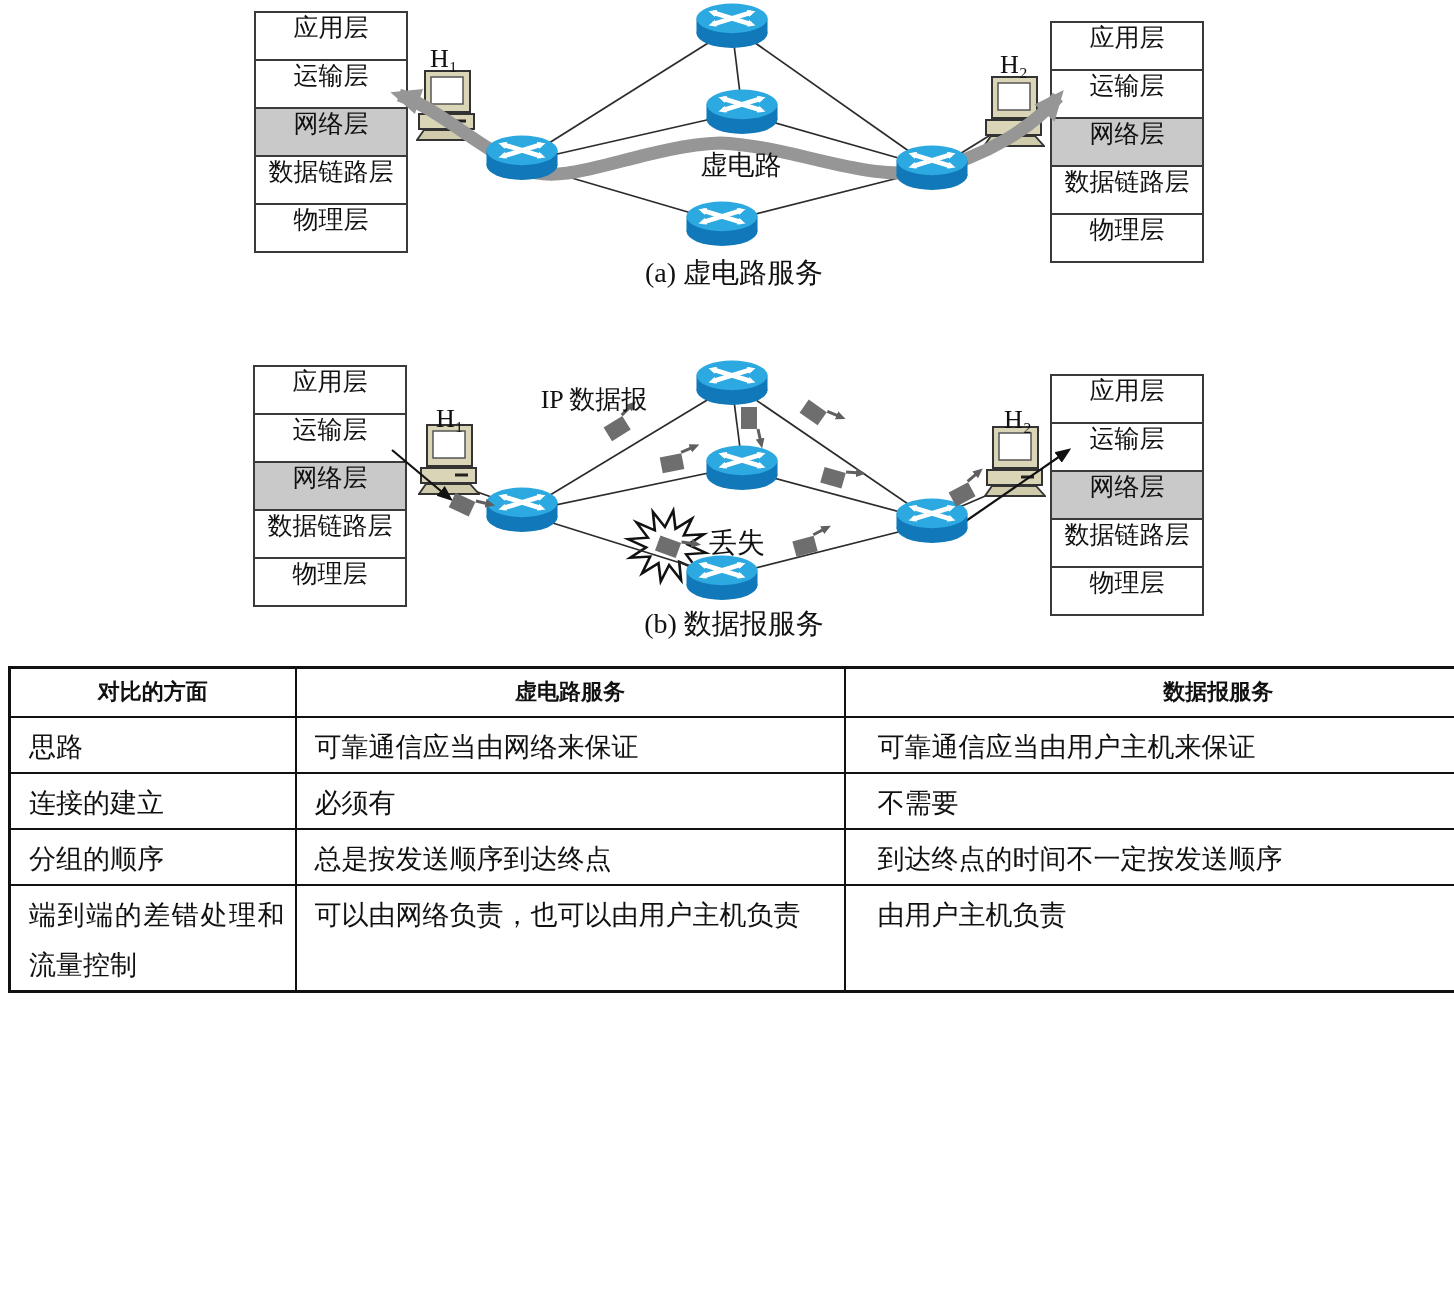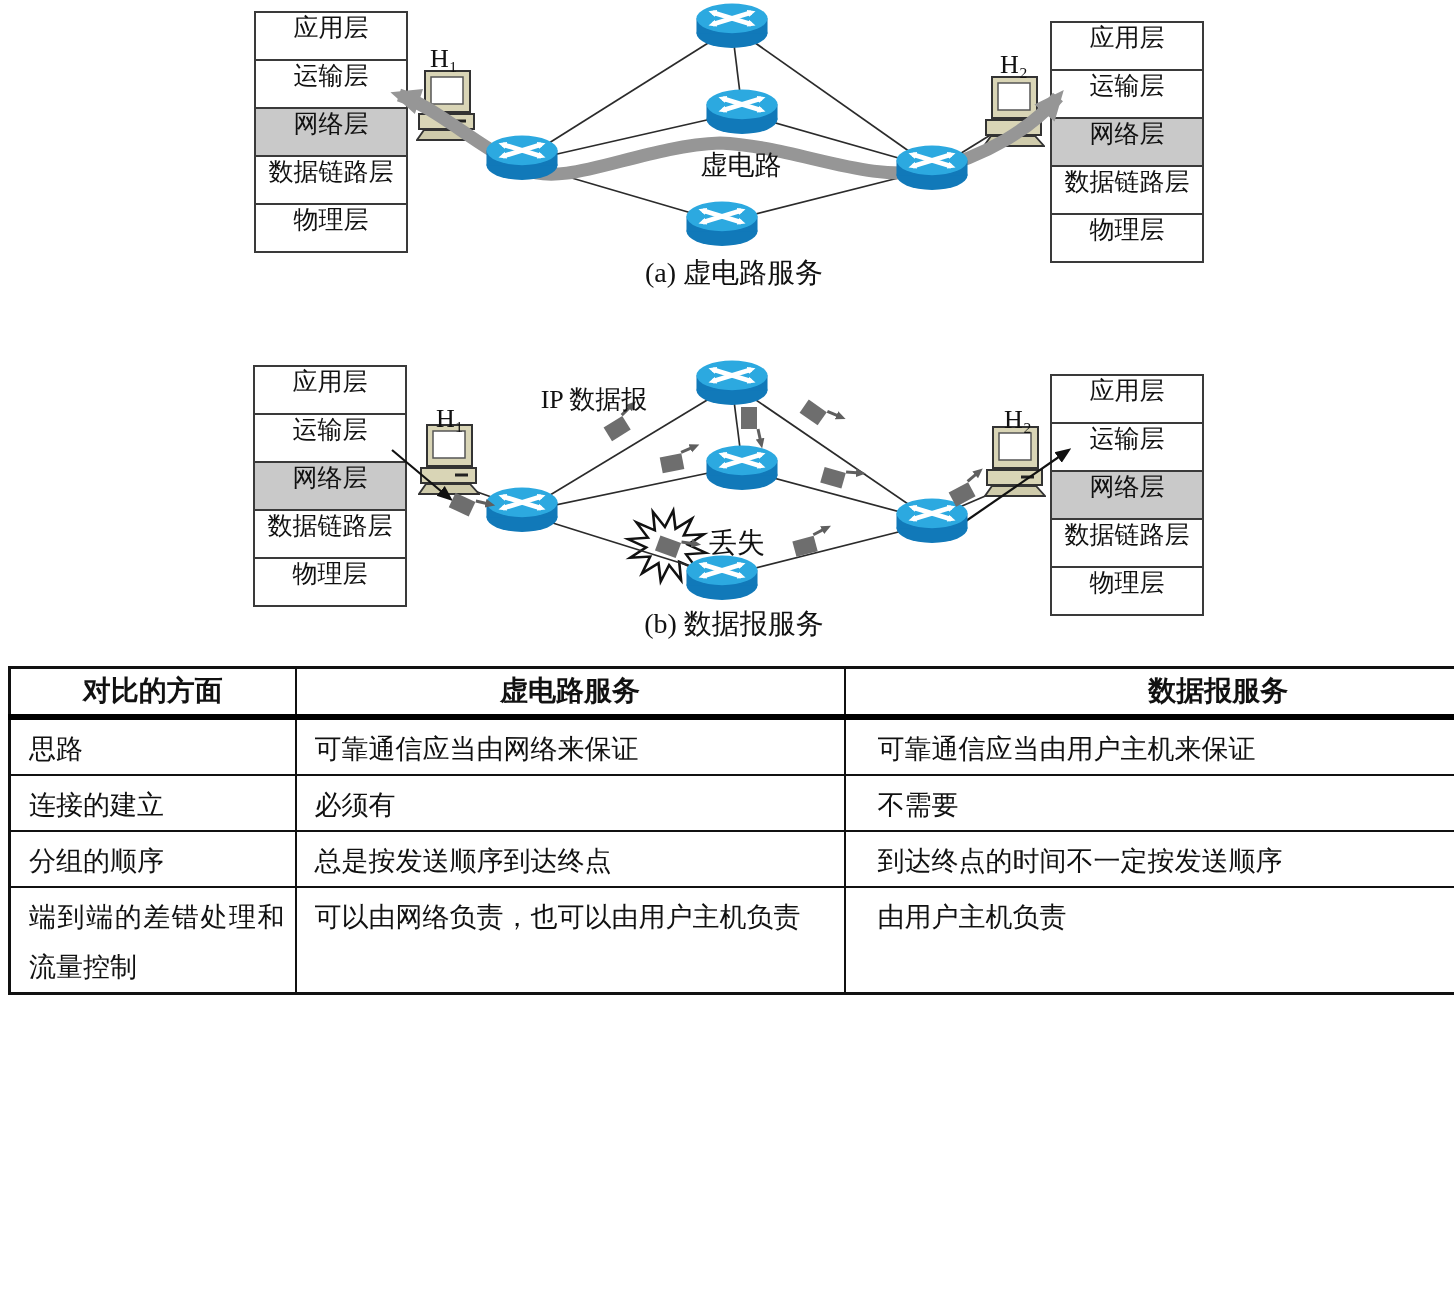--- a/index.html
+++ b/index.html
@@ -13,22 +13,22 @@
   .layer:first-child{border-top:none;}
   .layer.hl{background:#C9C9C9;}
 
   svg.overlay{position:absolute;left:0;top:0;}
   .dtext{fill:#111;font-family:"Liberation Serif","DejaVu Serif",serif;}
 
   
   table.cmp{position:absolute;left:8px;top:666px;width:1438px;border-collapse:collapse;
             table-layout:fixed;background:#fff;border:3px solid #111;}
   .cmp th,.cmp td{border:2px solid #111;color:#111;overflow:hidden;}
-  .cmp th{border-bottom:6px solid #000000;font-family:"Liberation Sans","DejaVu Sans",sans-serif;
-          font-weight:bold;font-size:28px;text-align:center;vertical-align:middle;}
+  .cmp th{border-bottom:1px solid #000000;font-family:"Liberation Sans","DejaVu Sans",sans-serif;
+          font-weight:bold;font-size:22px;text-align:center;vertical-align:middle;}
   .cmp td{font-size:27px;line-height:50px;padding:4px 12px 0 18px;vertical-align:top;text-align:left;}
   .cmp .c1{width:286px;}
   .cmp .c2{width:549px;}
   .cmp .c3{width:717px;padding-left:32px;}
   .cmp td.c1{padding-right:10px;text-align:justify;}
   .cmp td.c2{}
   .cmp td.c3{padding-right:40px;margin-left:22px;}
 </style>
 </head>
 <body>

